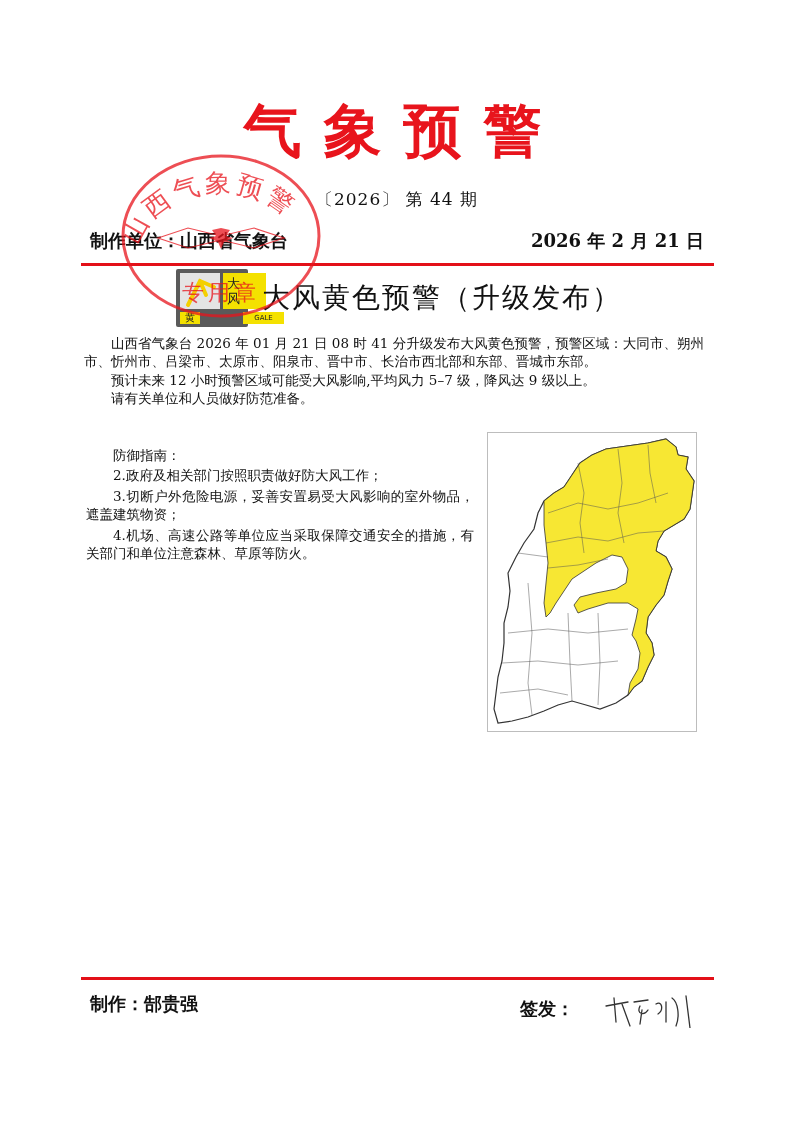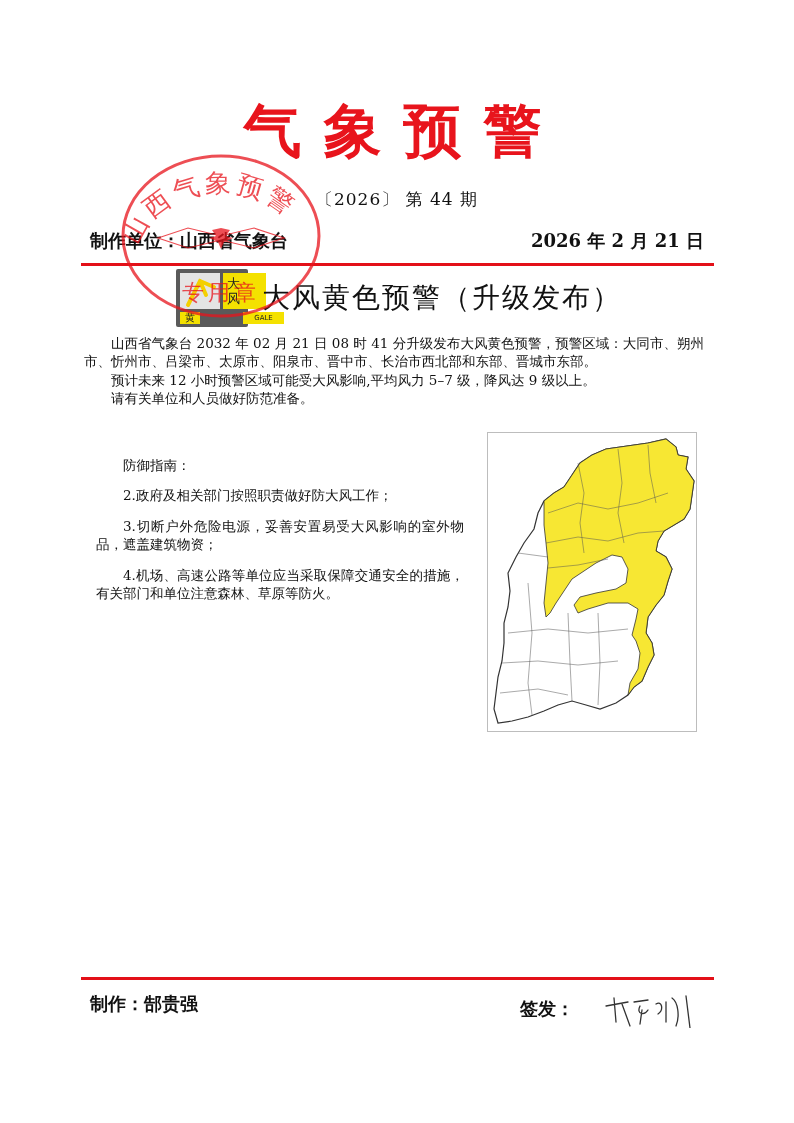--- a/index.html
+++ b/index.html
@@ -32,21 +32,21 @@
 
   .warn-title { left: 262px; top: 278px; font-size: 28px; letter-spacing: 2px;
     font-family: "DejaVu Serif", serif; line-height: 40px; }
 
   .body-text { left: 84px; width: 620px; top: 334px; font-size: 13.5px; line-height: 18.4px;
     font-family: "DejaVu Serif", serif; }
   .body-text p { margin: 0; text-indent: 2em; text-align: justify; }
 
   .guide { left: 84px; width: 392px; top: 444px; font-size: 13.5px; line-height: 18.4px;
     font-family: "DejaVu Serif", serif; }
-  .guide p { margin: 12px; text-indent: 2em; text-align: justify; }
+  .guide p { margin: 2px; text-indent: 2em; text-align: justify; }
 
   .map-frame { left: 487px; top: 432px; width: 210px; height: 300px; border: 1px solid #bdbdbd;
     background: #fff; box-sizing: border-box; }
 
   .footer-row { left: 90px; width: 614px; top: 992px; font-size: 18px; font-weight: bold; }
   .maker { position: absolute; left: 0; top: 0; text-align: right; }
   .signer { position: absolute; left: 430px; top: 0; }
 
   .stamp { left: 118px; top: 150px; width: 206px; height: 172px; pointer-events: none; opacity: 0.75; }
 </style>
@@ -78,21 +78,21 @@
     <div class="txt" style="left:0;width:20px;top:0;">黄</div>
   </div>
   <div class="ybox y3">
     <div class="txt" style="left:0;width:41px;top:1px;font-size:7px;">GALE</div>
   </div>
 </div>
 
 <div class="abs warn-title">大风黄色预警（升级发布）</div>
 
 <div class="abs body-text">
-  <p>山西省气象台 2032 年 02 月 21 日 08 时 41 分升级发布大风黄色预警，预警区域：大同市、朔州市、忻州市、吕梁市、太原市、阳泉市、晋中市、长治市西北部和东部、晋城市东部。</p>
+  <p>山西省气象台 2026 年 01 月 21 日 08 时 41 分升级发布大风黄色预警，预警区域：大同市、朔州市、忻州市、吕梁市、太原市、阳泉市、晋中市、长治市西北部和东部、晋城市东部。</p>
   <p>预计未来 12 小时预警区域可能受大风影响,平均风力 5–7 级，降风达 9 级以上。</p>
   <p>请有关单位和人员做好防范准备。</p>
 </div>
 
 <div class="abs guide">
   <p>防御指南：</p>
   <p>2.政府及相关部门按照职责做好防大风工作；</p>
   <p>3.切断户外危险电源，妥善安置易受大风影响的室外物品，遮盖建筑物资；</p>
   <p>4.机场、高速公路等单位应当采取保障交通安全的措施，有关部门和单位注意森林、草原等防火。</p>
 </div>

